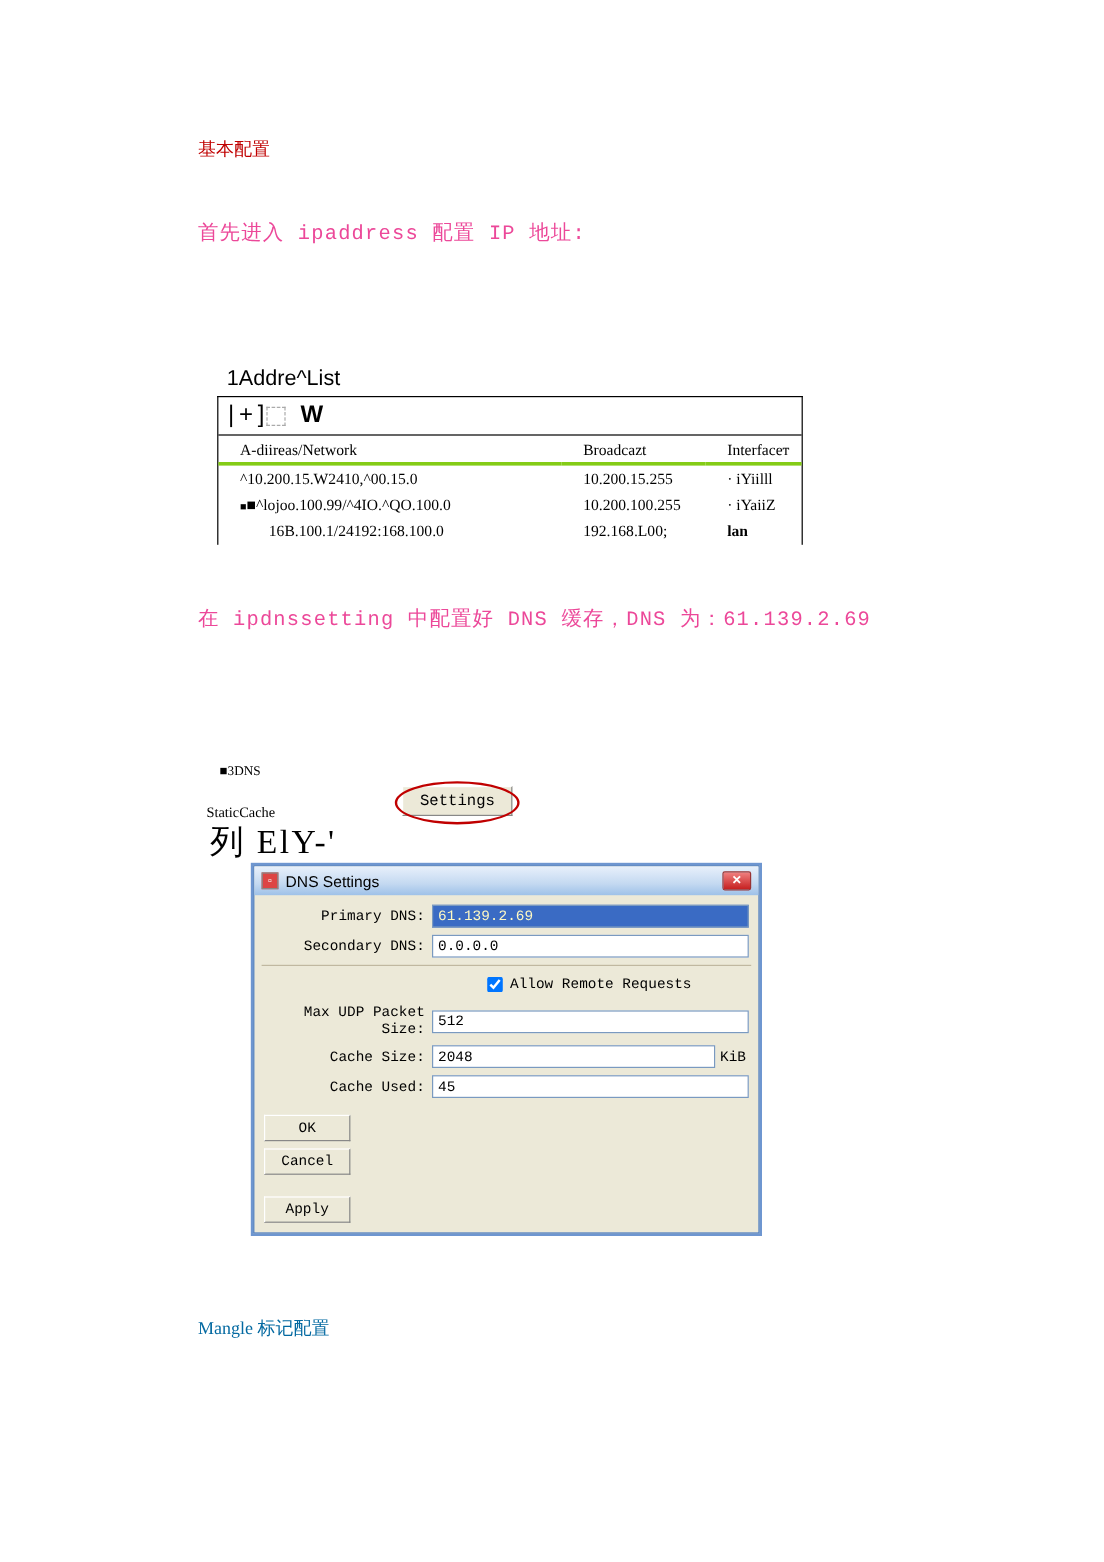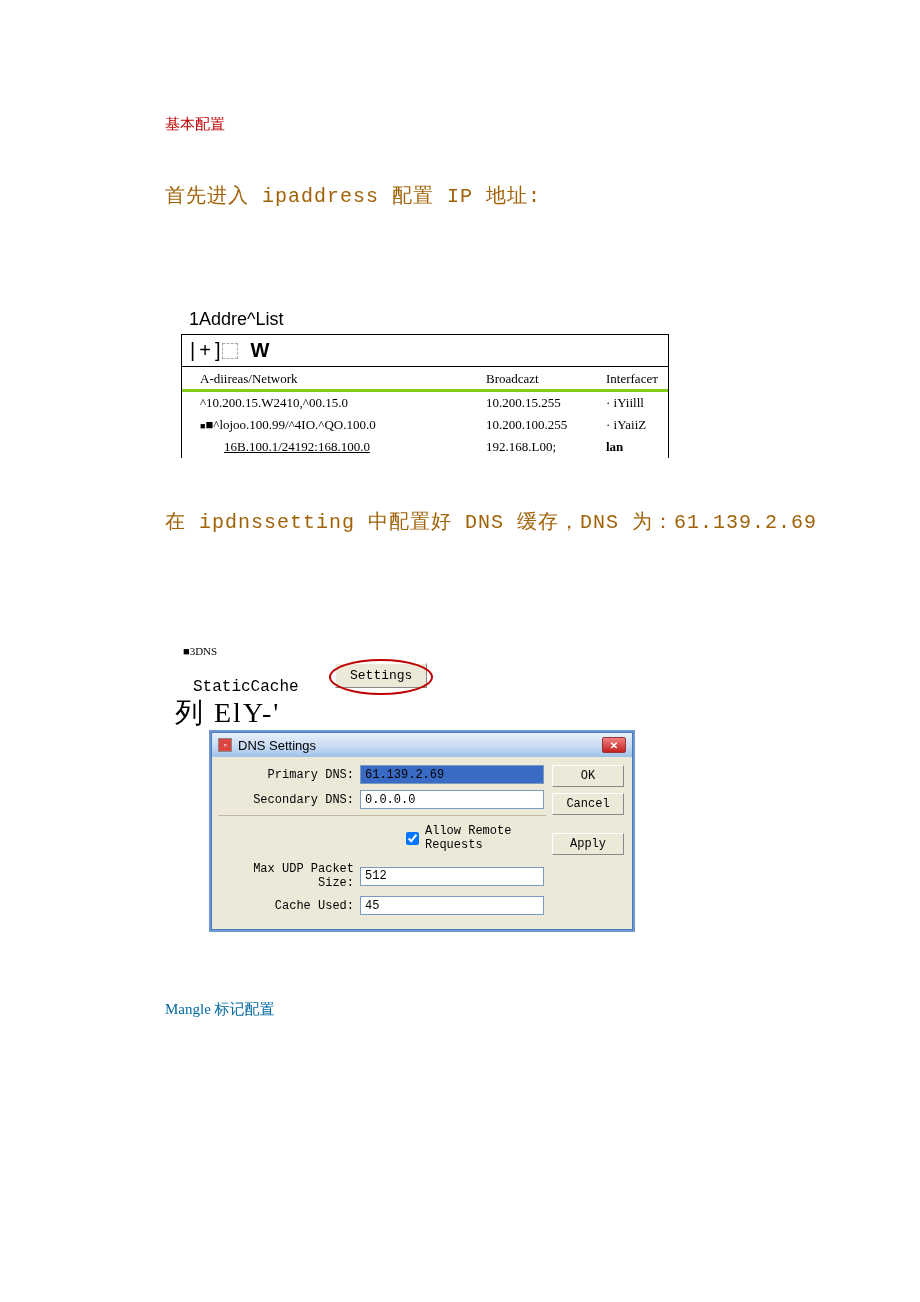--- a/index.html
+++ b/index.html
@@ -9,23 +9,23 @@
       width: 920px;
       padding: 115px 0 0 165px;
       font-size: 15px;
     }
     .red-heading {
       color: #c00000;
       font-size: 15px;
       margin-bottom: 48px;
     }
     .blue-text {
-      color: #a16207;
+      color: #ec4899;
       font-family: "SimSun", "Courier New", monospace;
-      font-size: 20px;
+      font-size: 17px;
       letter-spacing: 1px;
       margin-bottom: 100px;
     }
     .blue-text.mid { margin-top: 50px; margin-bottom: 110px; }
 
     
     .addr-title {
       font-family: Arial, sans-serif;
       font-size: 18px;
       margin-left: 24px;
@@ -98,23 +98,23 @@
       background: #ece9d8;
       border: 1px solid #888;
       border-top-color: #fff;
       border-left-color: #fff;
       font-family: "Courier New", monospace;
       font-size: 13px;
       padding: 4px 14px;
       cursor: pointer;
     }
     .static-cache {
-      font-family: Liberation Mono, monospace;
-      font-size: 16px;
-      margin-left: 28px;
+      font-family: Liberation Serif, serif;
+      font-size: 12px;
+      margin-left: 7px;
       margin-top: -12px;
     }
     .lie-text {
       font-family: "SimSun", "Times New Roman", serif;
       font-size: 28px;
       margin-left: 10px;
       margin-top: -2px;
       letter-spacing: 2px;
     }
 
@@ -161,20 +161,21 @@
       font-weight: bold;
       display: flex;
       align-items: center;
       justify-content: center;
       cursor: pointer;
     }
     .dns-body {
       display: flex;
       padding: 8px;
       gap: 8px;
+      flex-direction: column;
     }
     .dns-form {
       flex: 1;
       font-family: "Courier New", monospace;
       font-size: 12px;
     }
     .form-row {
       display: flex;
       align-items: center;
       margin-bottom: 6px;
@@ -188,21 +189,21 @@
       flex: 1;
       height: 19px;
       border: 1px solid #7a9ac0;
       background: #fff;
       font-family: "Courier New", monospace;
       font-size: 12px;
       padding: 1px 4px;
     }
     .form-row input.selected {
       background: #3a6bc4;
-      color: #000000;
+      color: #fef9c3;
     }
     .form-row .unit {
       margin-left: 4px;
       width: 24px;
     }
     .checkbox-row {
       display: flex;
       align-items: center;
       margin: 8px 0 10px 146px;
       gap: 6px;
@@ -263,21 +264,21 @@
       <td><span>^10.200.15.W2410,^00.15.0</span></td>
       <td class="col-b"><span>10.200.15.255</span></td>
       <td class="col-i"><span>· iYiilll</span></td>
     </tr>
     <tr>
       <td><span class="sq">■</span><span>■^lojoo.100.99/^4IO.^QO.100.0</span></td>
       <td class="col-b"><span>10.200.100.255</span></td>
       <td class="col-i"><span>· iYaiiZ</span></td>
     </tr>
     <tr>
-      <td style="padding-left:42px;text-decoration:underline;"><span>16B.100.1/24192:168.100.0</span></td>
+      <td style="padding-left:42px;"><span>16B.100.1/24192:168.100.0</span></td>
       <td class="col-b"><span>192.168.L00;</span></td>
       <td class="col-i bold"><span>lan</span></td>
     </tr>
   </tbody>
     </table>
 </div>
 
 <div class="blue-text mid">在 ipdnssetting 中配置好 DNS 缓存，DNS 为：61.139.2.69</div>
 
 <div class="dns-label">■3DNS</div>
@@ -309,20 +310,25 @@
       <div class="divider-h"></div>
       <div class="checkbox-row">
         <input type="checkbox" checked="" style="">
         <span>Allow Remote Requests</span>
       </div>
       <div class="form-row">
         <label>Max UDP Packet Size:</label>
         <input type="text" value="512" style="">
       </div>
       <div class="form-row">
+        <label>Cache Size:</label>
+        <input type="text" value="2048" style="">
+        <span class="unit">KiB</span>
+      </div>
+      <div class="form-row">
         <label>Cache Used:</label>
         <input type="text" readonly="" value="45" style="">
       </div>
     </div>
     <div class="dns-buttons">
       <button>OK</button>
       <button>Cancel</button>
       <div style="height:6px"></div>
       <button>Apply</button>
     </div>

